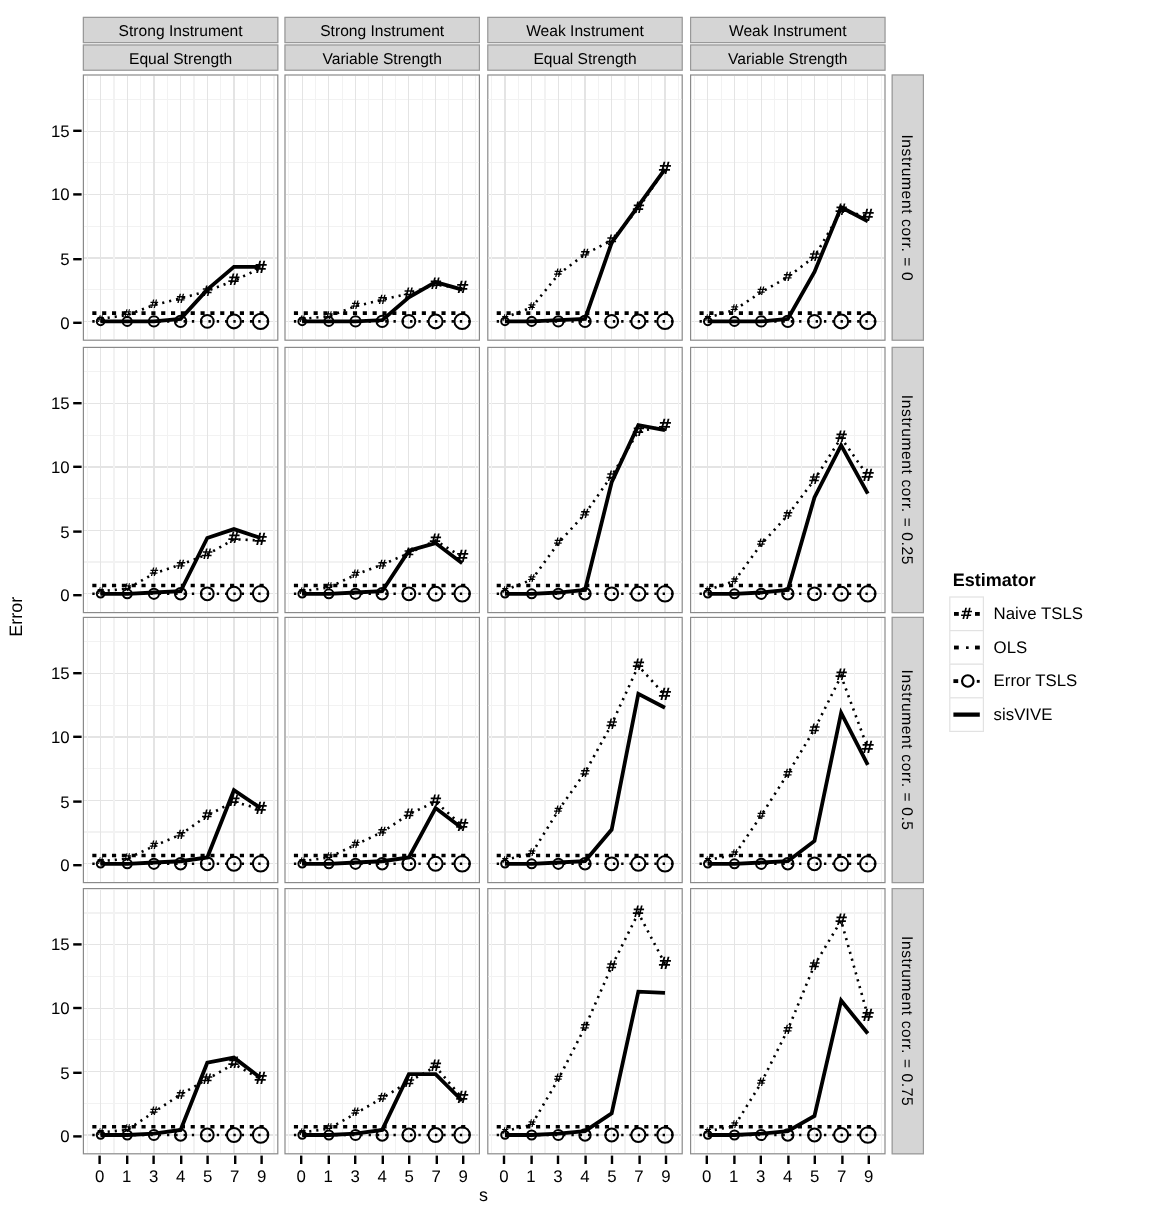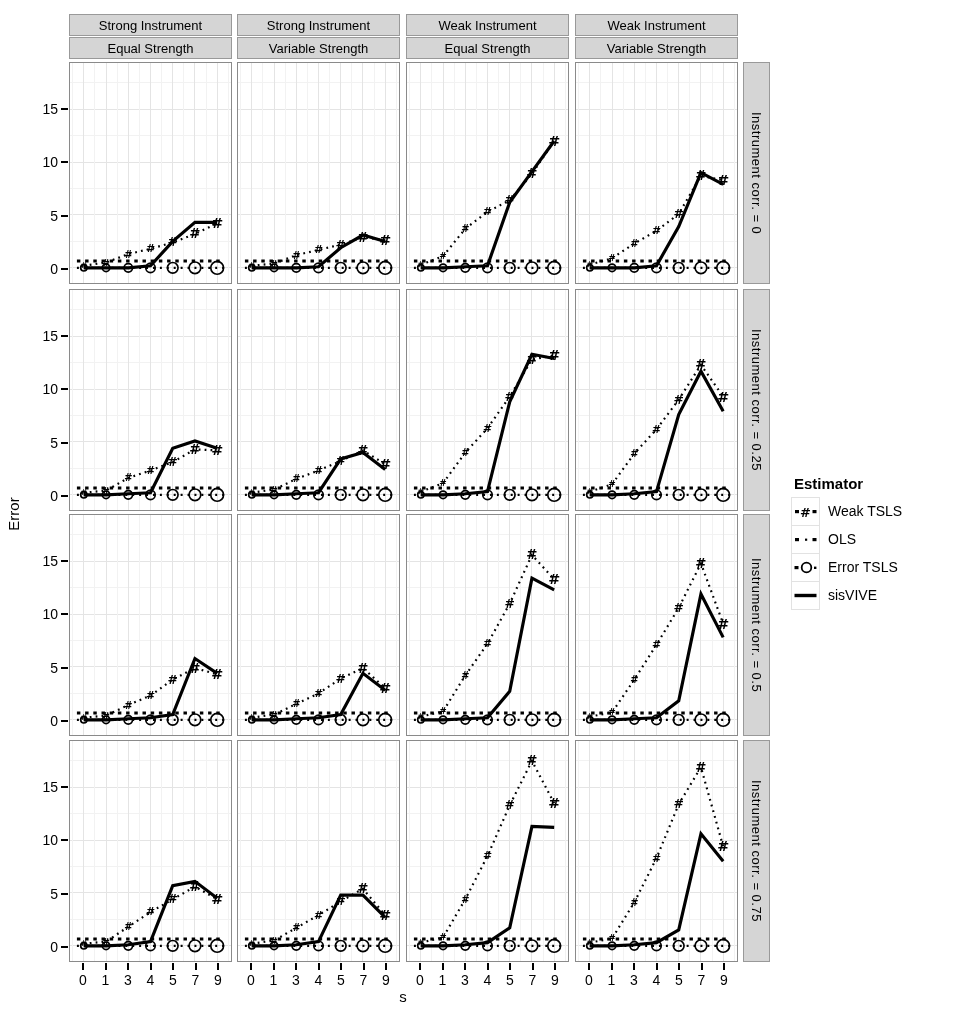--- a/index.html
+++ b/index.html
@@ -861,21 +861,21 @@
 
   <div class="legend">
     <div class="legend-title">Estimator</div>
 
     <div class="legend-item">
       <svg class="key" viewBox="0 0 27 27">
         <rect x="3" y="12" width="4" height="3.2" fill="#000"></rect>
         <rect x="20.5" y="12" width="4" height="3.2" fill="#000"></rect>
         <text x="13.5" y="14.2" text-anchor="middle" dominant-baseline="central" font-size="13" font-weight="bold" font-family="DejaVu Sans, sans-serif">#</text>
       </svg>
-      <span>Weak TSLS</span>
+      <span>Naive TSLS</span>
     </div>
 
     <div class="legend-item">
       <svg class="key" viewBox="0 0 27 27">
         <rect x="3" y="12" width="4" height="3.2" fill="#000"></rect>
         <rect x="13" y="12.6" width="2.2" height="2.2" fill="#000"></rect>
         <rect x="20.5" y="12" width="4" height="3.2" fill="#000"></rect>
       </svg>
       <span>OLS</span>
     </div>

